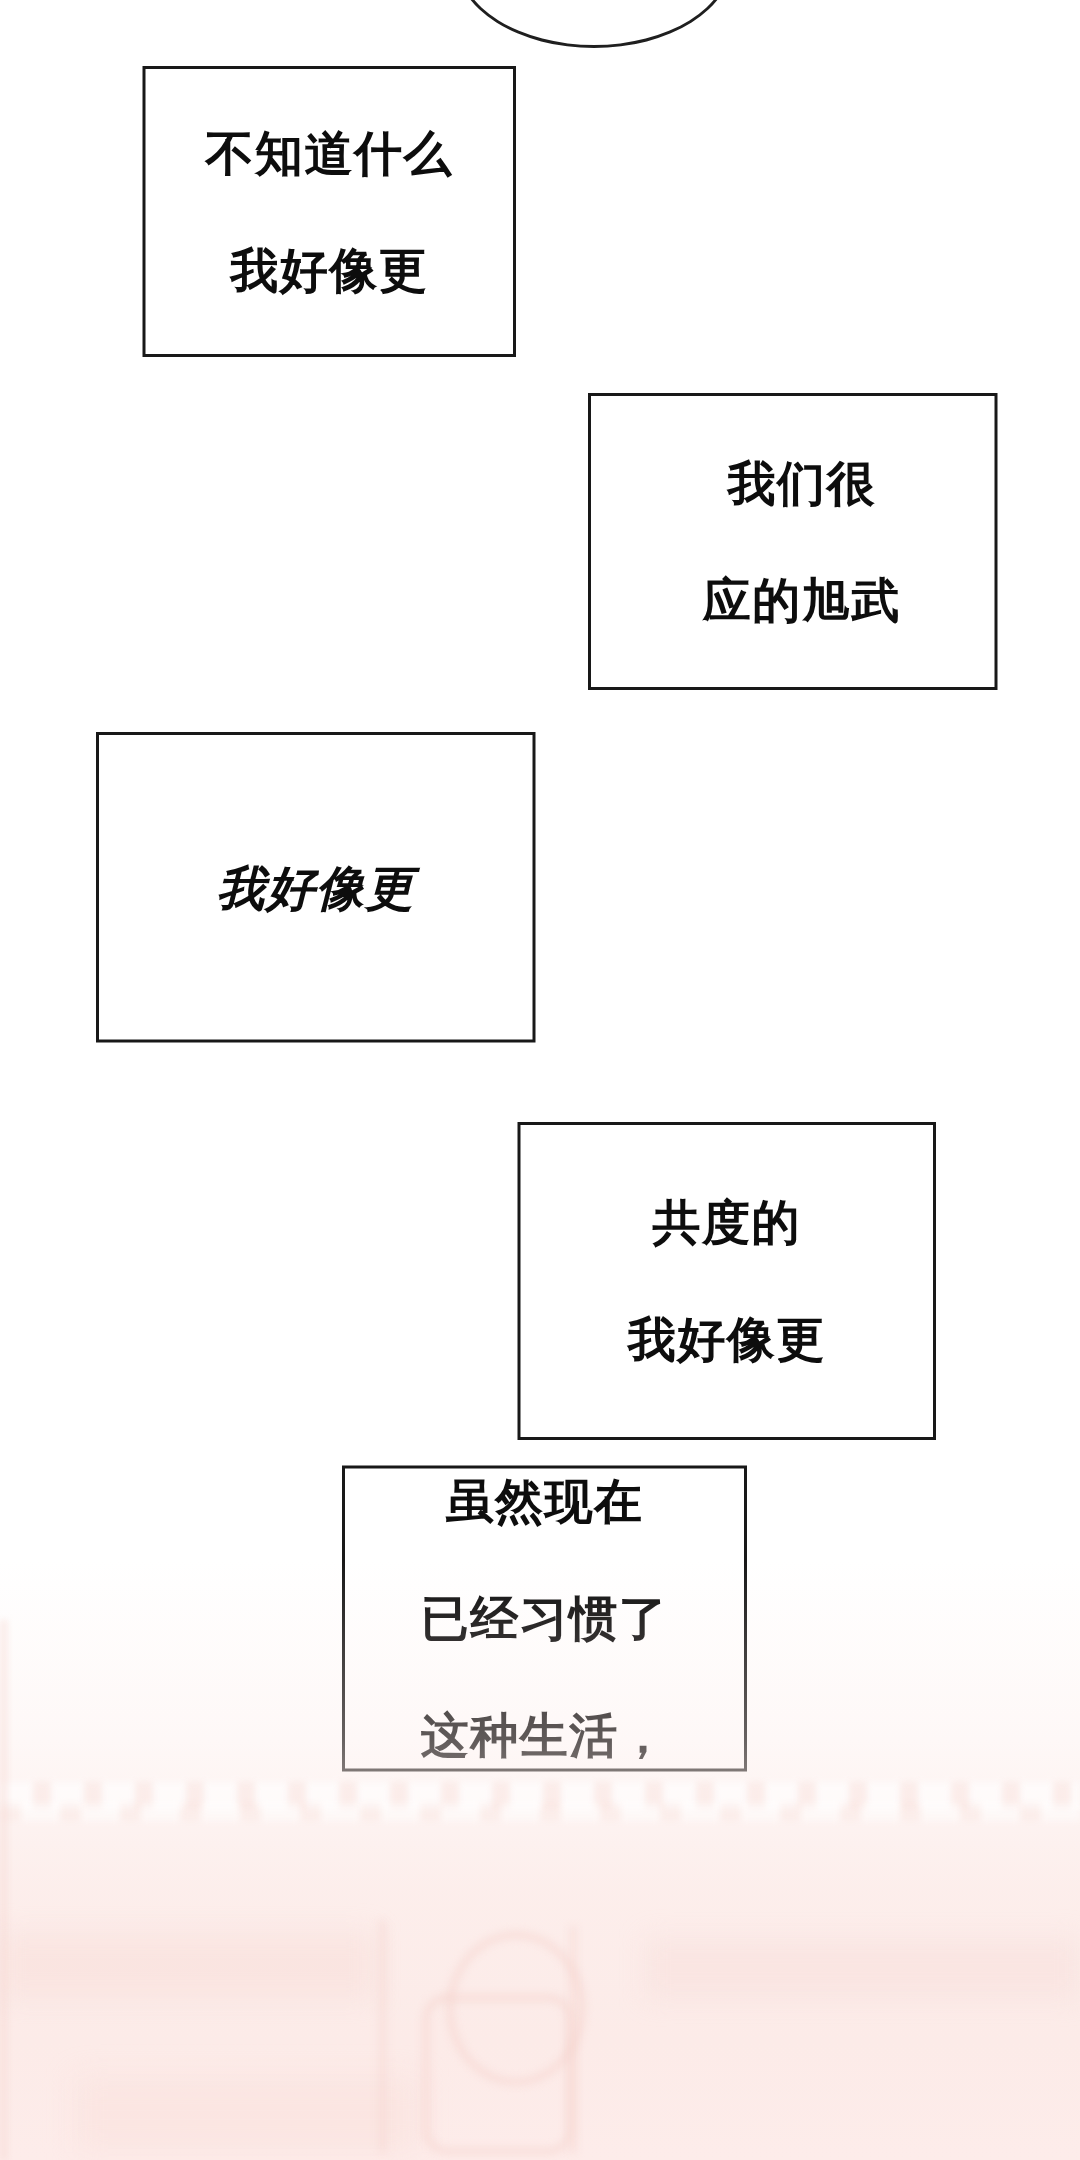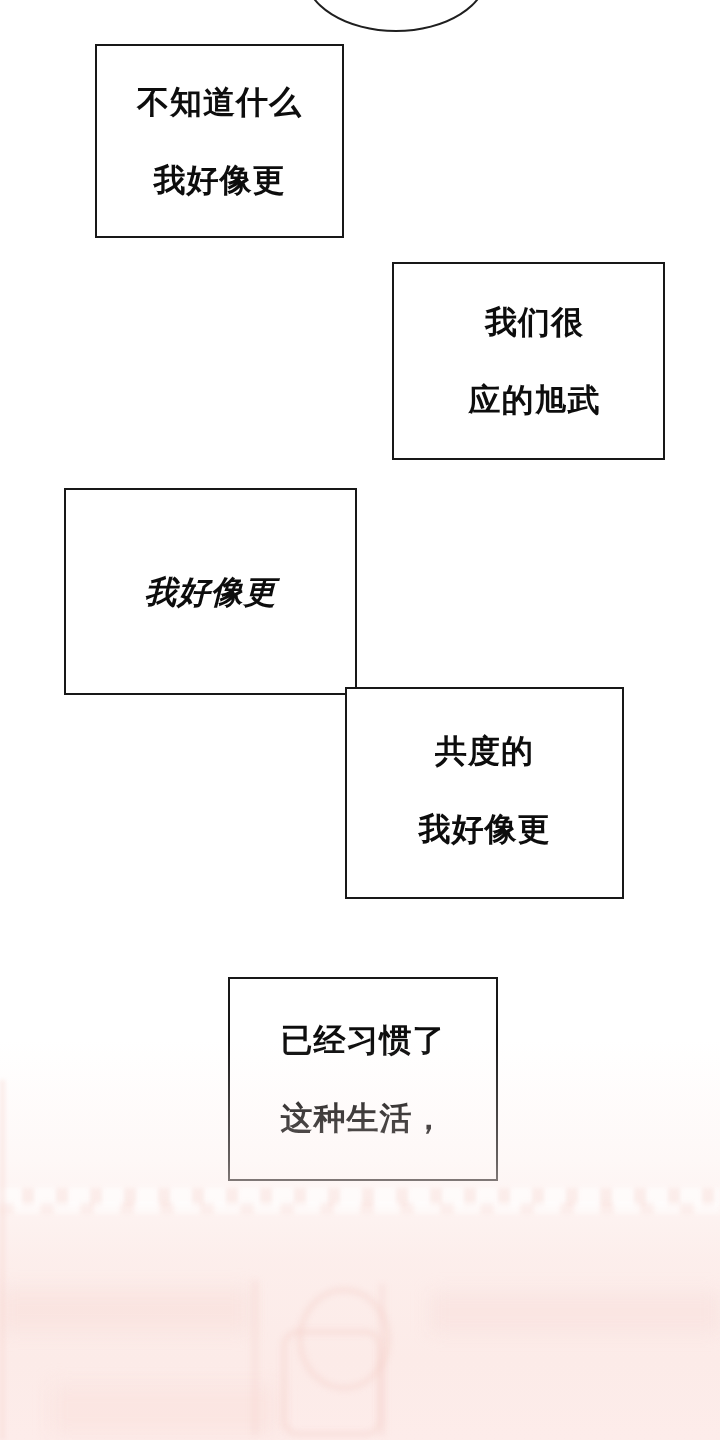--- a/index.html
+++ b/index.html
@@ -39,21 +39,21 @@
     color: #0d0d0d;
     font-weight: bold;
     font-size: 32px;
     line-height: 50px;
     letter-spacing: 1px;
     gap: 28px;
   }
   .nbox-1 { left: 95px;  top: 44px;  width: 245px; height: 190px; }
   .nbox-2 { left: 392px; top: 262px; width: 257px; height: 194px; padding-left: 12px; }
   .nbox-3 { left: 64px;  top: 488px; width: 289px; height: 203px; font-style: italic; }
-  .nbox-4 { left: 345px; top: 687px; width: 275px; height: 208px; font-family: Liberation Mono, monospace; }
+  .nbox-4 { left: 345px; top: 748px; width: 275px; height: 208px; }
   .nbox-5 { left: 228px; top: 977px; width: 266px; height: 200px; }
 
   
   .bottom-fade {
     position: absolute;
     left: 0; top: 1040px;
     width: 720px; height: 400px;
     background: linear-gradient(to bottom,
       rgba(252,235,232,0) 0%,
       rgba(252,235,232,0.35) 30%,
@@ -119,20 +119,21 @@
   <div class="nbox nbox-3">
     <div>我好像更</div>
   </div>
 
   <div class="nbox nbox-4">
     <div>共度的</div>
     <div>我好像更</div>
   </div>
 
   <div class="nbox nbox-5">
+    <div>虽然现在</div>
     <div>已经习惯了</div>
     <div>这种生活，</div>
   </div>
 
   <div class="bottom-fade"></div>
   <div class="lace-band"></div>
   <div class="lace-band row2"></div>
 
   <div class="ghost ghost-edge"></div>
   <div class="ghost ghost-band-left"></div>

